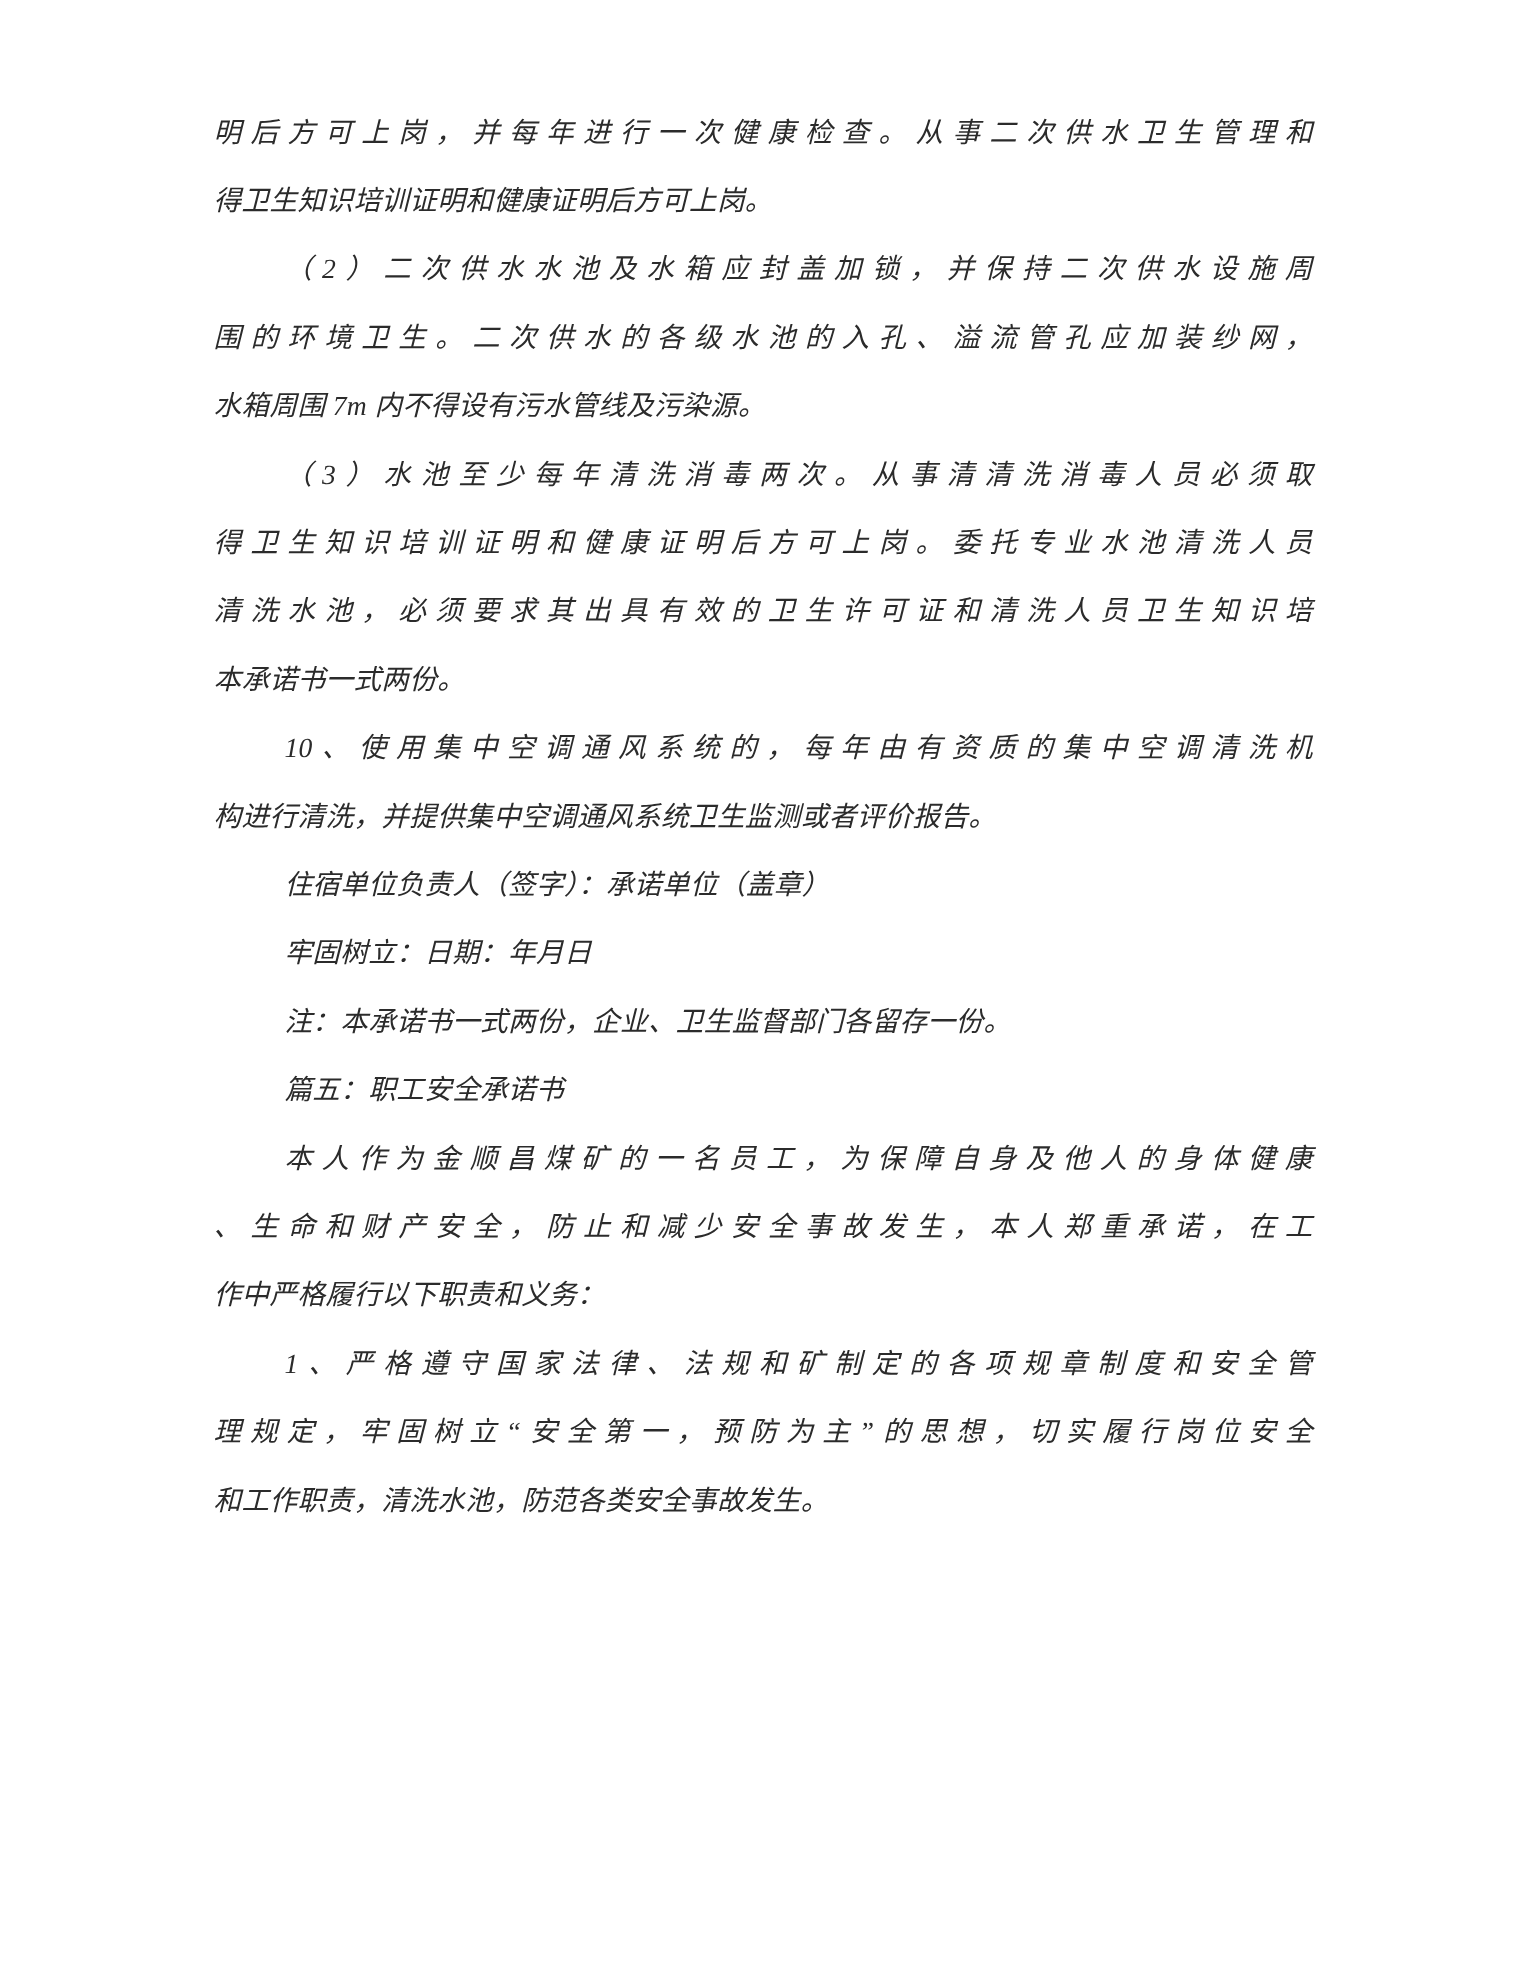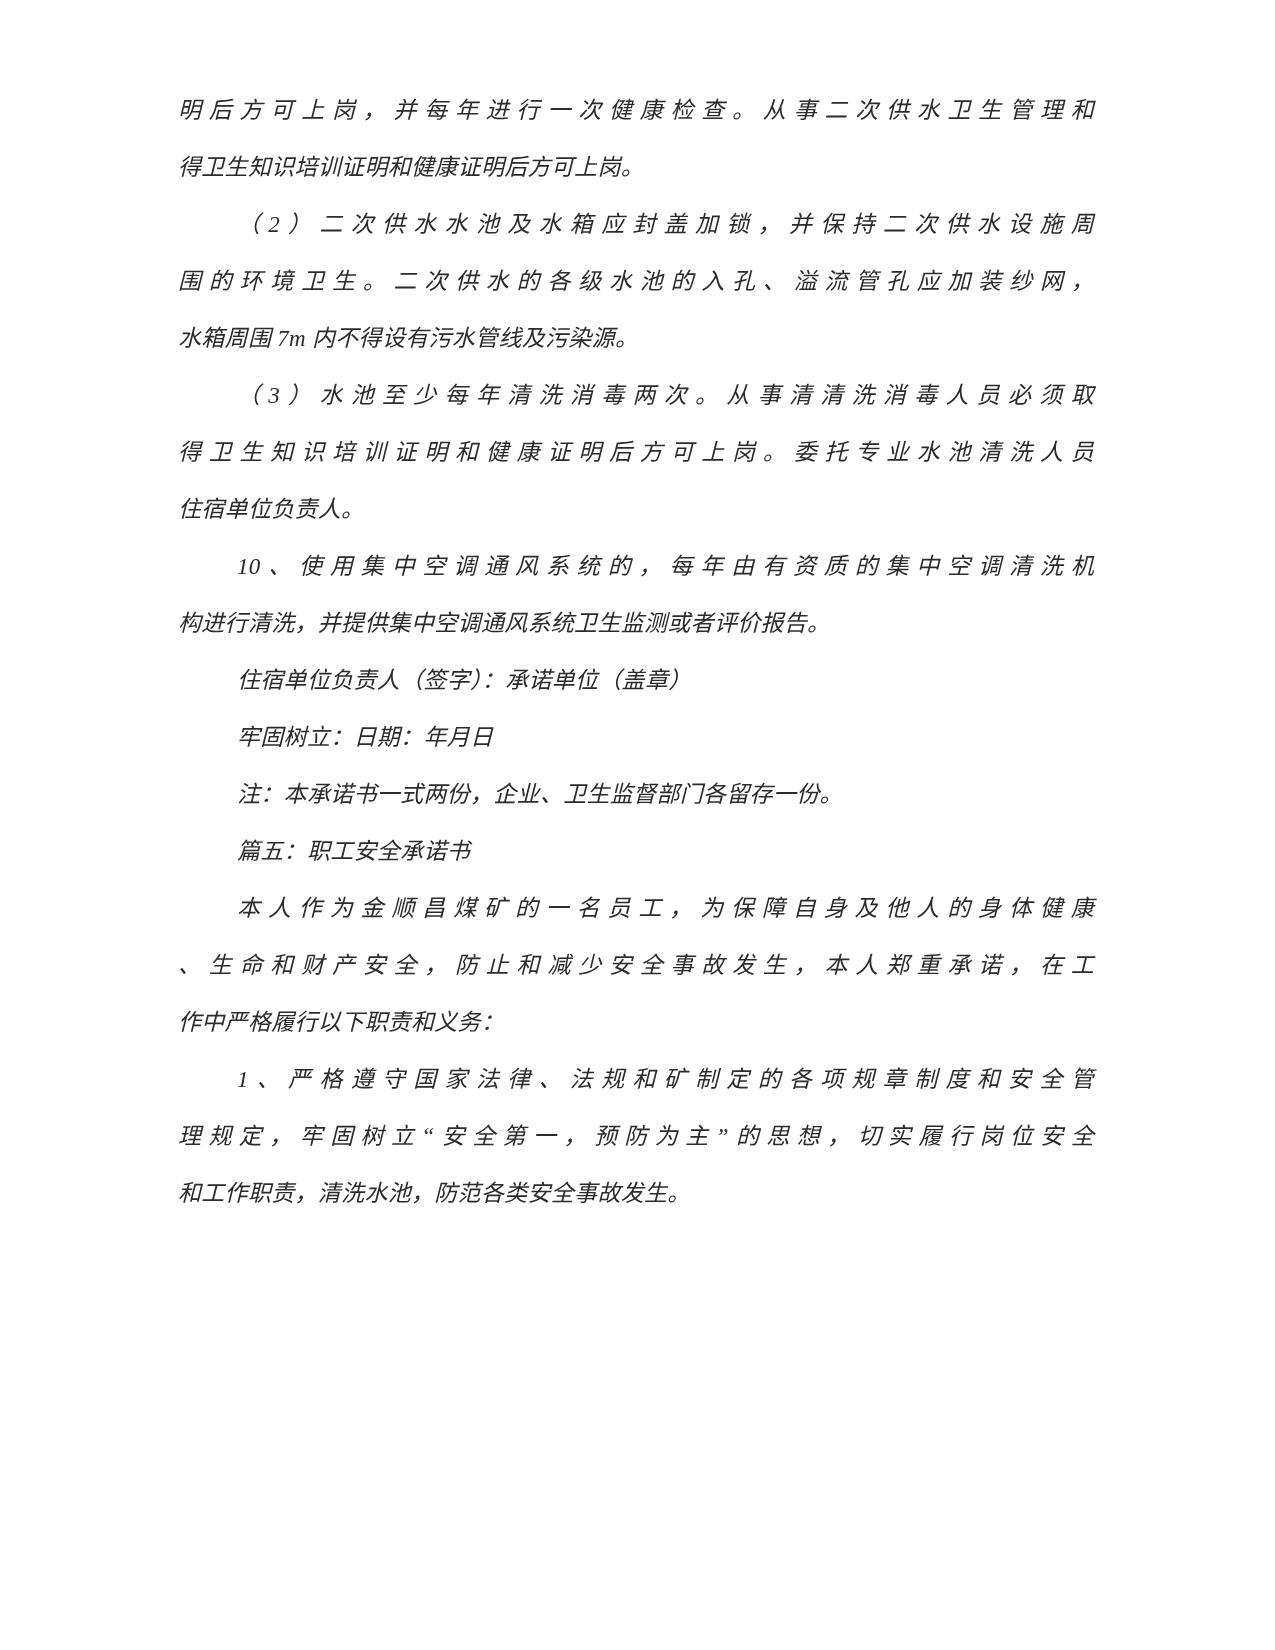--- a/index.html
+++ b/index.html
@@ -44,21 +44,22 @@
 
 <div class="page" style="color: rgb(43, 43, 43);">
   <div class="text-block">
       <div class="line fill">明后方可上岗，并每年进行一次健康检查。从事二次供水卫生管理和</div>
       <div class="line">得卫生知识培训证明和健康证明后方可上岗。</div>
       <div class="line indent fill">（2）二次供水水池及水箱应封盖加锁，并保持二次供水设施周</div>
       <div class="line fill">围的环境卫生。二次供水的各级水池的入孔、溢流管孔应加装纱网，</div>
       <div class="line">水箱周围 7m 内不得设有污水管线及污染源。</div>
       <div class="line indent fill">（3）水池至少每年清洗消毒两次。从事清清洗消毒人员必须取</div>
       <div class="line fill">得卫生知识培训证明和健康证明后方可上岗。委托专业水池清洗人员</div>
-      <div class="line">住宿单位负责人。</div>
+      <div class="line fill">清洗水池，必须要求其出具有效的卫生许可证和清洗人员卫生知识培</div>
+      <div class="line">本承诺书一式两份。</div>
       <div class="line indent fill">10、使用集中空调通风系统的，每年由有资质的集中空调清洗机</div>
       <div class="line">构进行清洗，并提供集中空调通风系统卫生监测或者评价报告。</div>
       <div class="line indent">住宿单位负责人（签字）：承诺单位（盖章）</div>
       <div class="line indent">牢固树立：日期：年月日</div>
       <div class="line indent">注：本承诺书一式两份，企业、卫生监督部门各留存一份。</div>
       <div class="line indent">篇五：职工安全承诺书</div>
       <div class="line indent fill">本人作为金顺昌煤矿的一名员工，为保障自身及他人的身体健康</div>
       <div class="line fill">、生命和财产安全，防止和减少安全事故发生，本人郑重承诺，在工</div>
       <div class="line">作中严格履行以下职责和义务：</div>
       <div class="line indent fill">1、严格遵守国家法律、法规和矿制定的各项规章制度和安全管</div>

